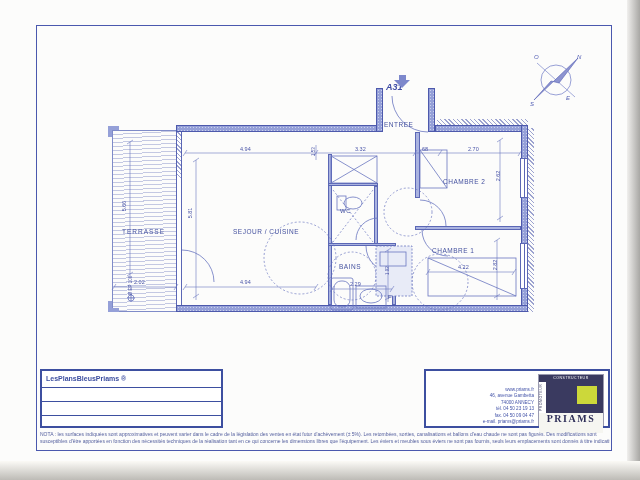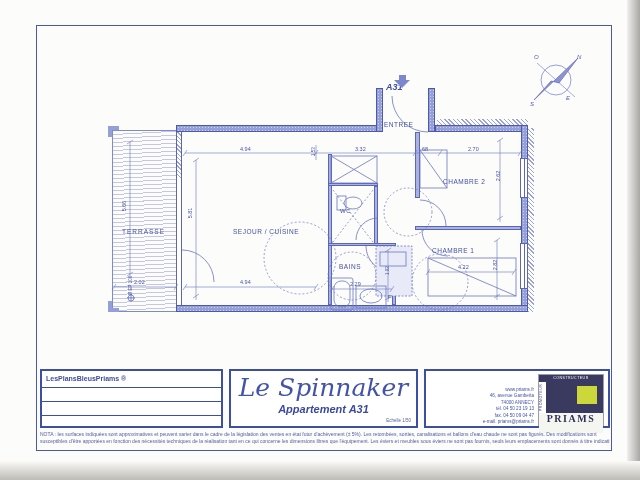--- a/index.html
+++ b/index.html
@@ -180,25 +180,20 @@
 
   <div class="abs tbox" style="left:40px;top:369px;width:183px;height:59px;">
     <div class="row" style="height:16px;line-height:16px;padding-left:4px;font-size:7px;font-weight:bold;color:#3d4fa0;">
       <span>LesPlansBleusPriams ®</span>
     </div>
     <div class="row" style="height:13px;"></div>
     <div class="row" style="height:13px;"></div>
     <div style="height:12px;"></div>
   </div>
 
-  <div class="abs tbox" style="left:229px;top:369px;width:189px;height:59px;text-align:center;">
-    <div class="script" style="margin-top:2px;">Le Spinnaker</div>
-    <div class="apt" style="margin-top:1px;">Appartement A31</div>
-    <div class="abs tiny" style="right:5px;bottom:3px;color:#56619f;">Echelle 1/50</div>
-  </div>
 
   <div class="abs tbox" style="left:424px;top:369px;width:186px;height:59px;">
     <div class="abs contact" style="left:8px;top:16px;width:100px;">
       <div>www.priams.fr</div>
       <div>46, avenue Gambetta</div>
       <div>74000 ANNECY</div>
       <div>tél. 04 50 23 19 13</div>
       <div>fax. 04 50 09 04 47</div>
       <div>e-mail. priams@priams.fr</div>
     </div>

